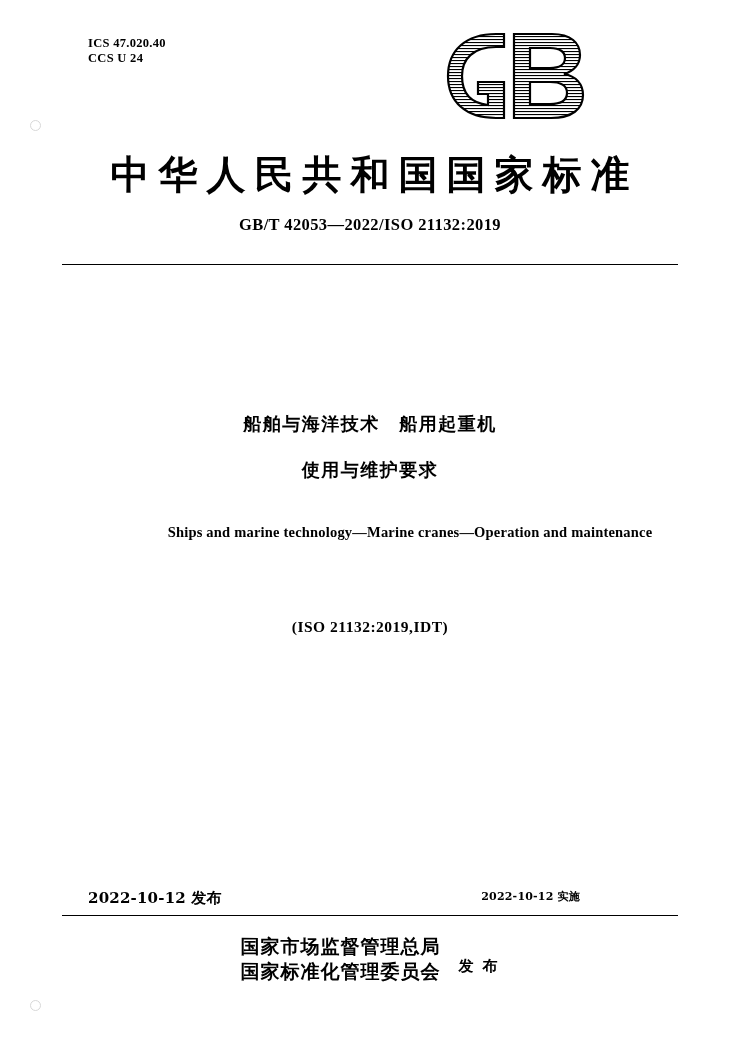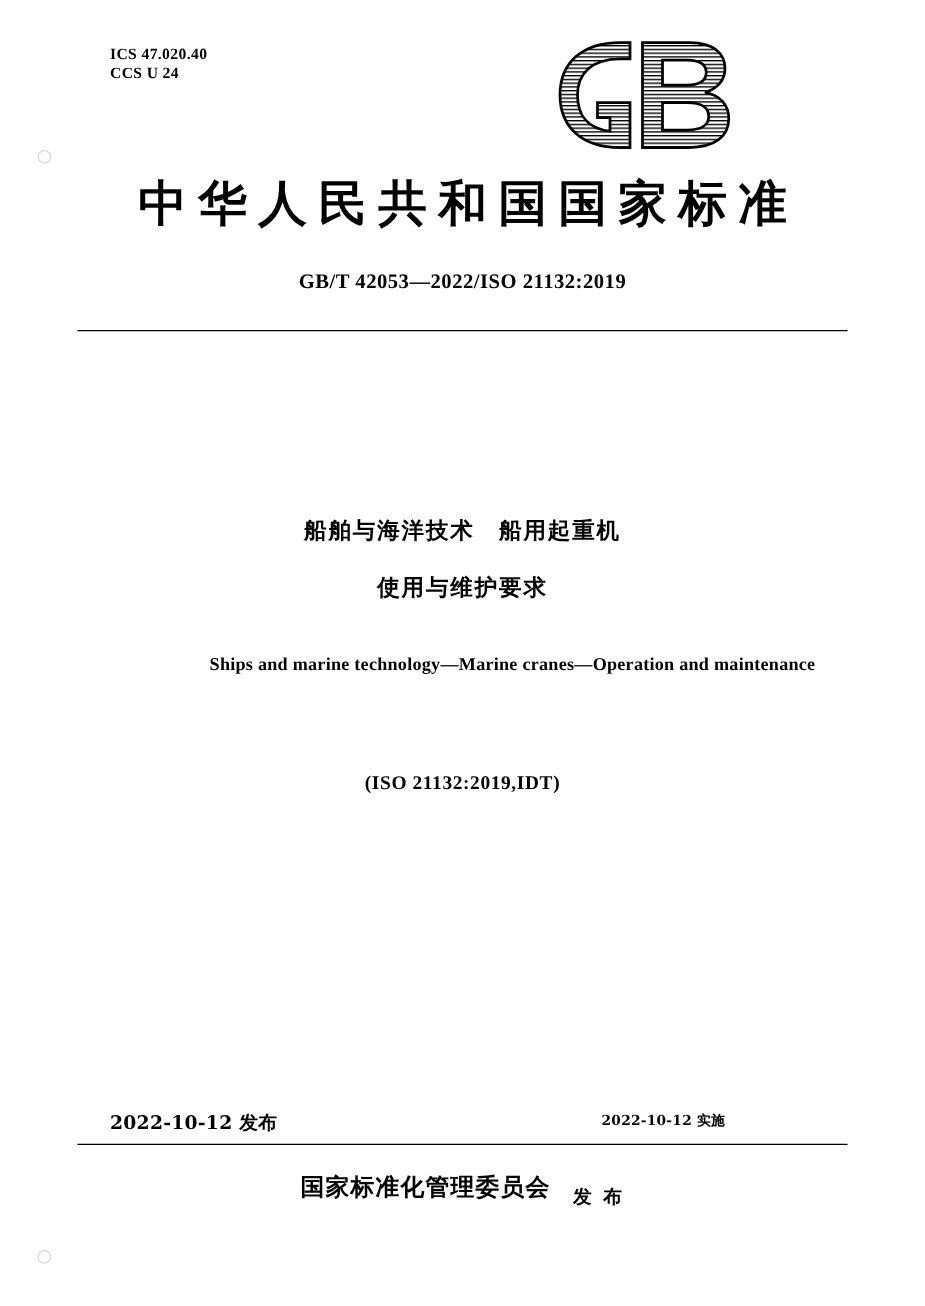--- a/index.html
+++ b/index.html
@@ -45,21 +45,21 @@
     top: 30px;
     width: 150px;
     height: 92px;
   }
   .gb-logo svg { display: block; }
 
   
   .gbtitle {
     position: absolute;
     left: 0;
-    top: 136px;
+    top: 148px;
     width: 740px;
     text-align: center;
     font-family: "DejaVu Serif", serif;
     font-weight: bold;
     font-size: 39px;
     letter-spacing: 9px;
     text-indent: 9px;
     color: #000;
   }
 
@@ -237,18 +237,19 @@
 
   <div class="iso-note">(ISO 21132:2019,IDT)</div>
 
   <div class="rule rule-bottom"></div>
 
   <div class="date-left">2022-10-12 发布</div>
   <div class="date-right">2022-10-12 实施</div>
 
   <div class="issuer">
     <div class="issuer-names">
+      <div>国家市场监督管理总局</div>
       <div>国家标准化管理委员会</div>
     </div>
     <div class="issuer-action">发 布</div>
   </div>
 
 </div>
 
 </body></html>

